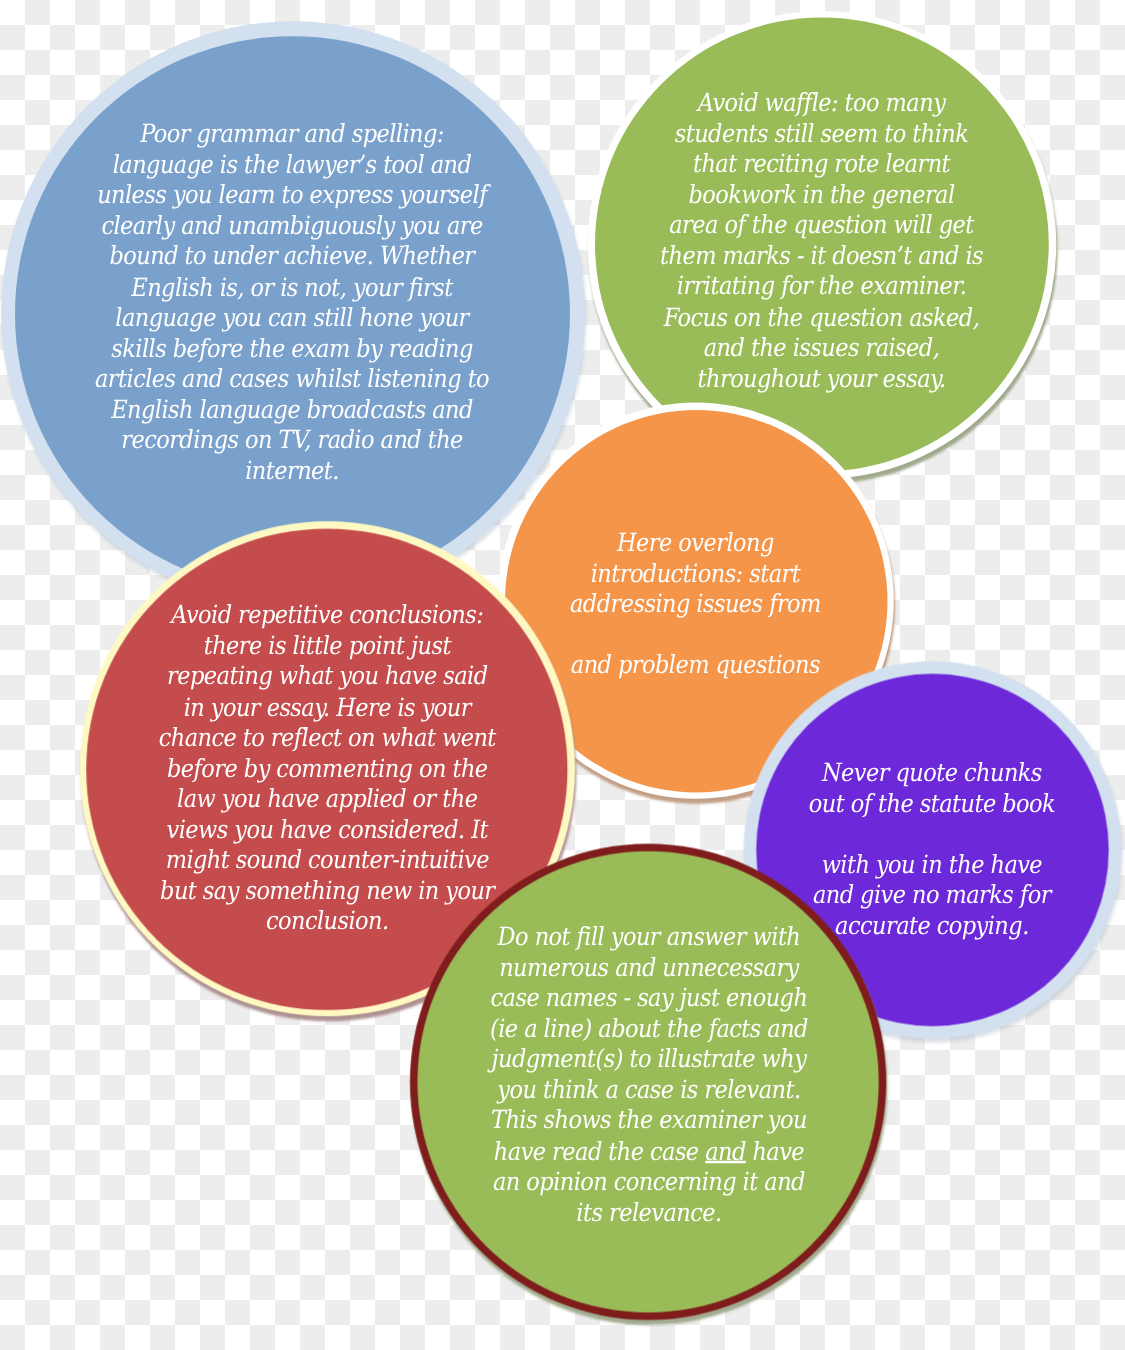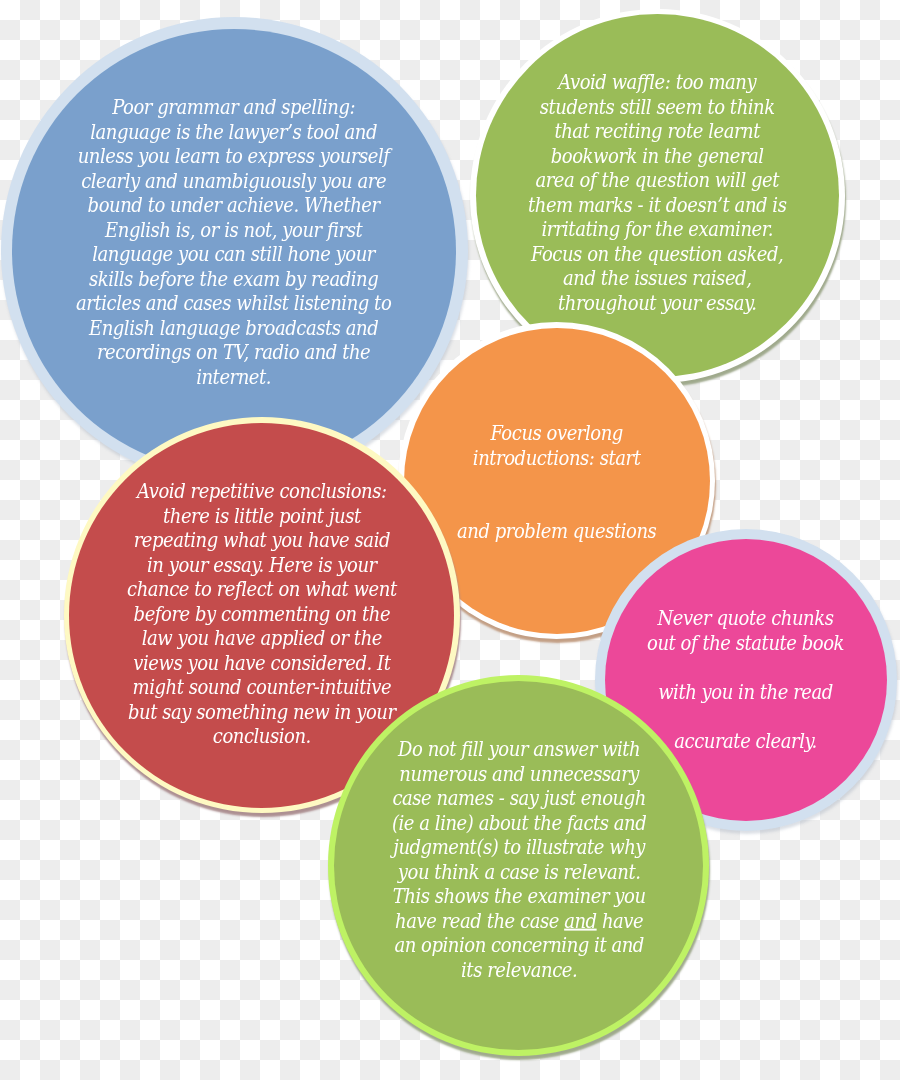--- a/index.html
+++ b/index.html
@@ -67,35 +67,35 @@
   </div>
 
   <div class="bubble" id="b-green1" style="background-color: rgb(255, 255, 255);">
     <div class="fill" style="background-color: rgb(154, 188, 88);">
       <p><span class="line">Avoid waffle: too many</span><br><span class="line">students still seem to think</span><br><span class="line">that reciting rote learnt</span><br><span class="line">bookwork in the general</span><br><span class="line">area of the question will get</span><br><span class="line">them marks - it doesn’t and is</span><br><span class="line">irritating for the examiner.</span><br><span class="line">Focus on the question asked,</span><br><span class="line">and the issues raised,</span><br><span class="line">throughout your essay.</span></p>
     </div>
   </div>
 
   <div class="bubble" id="b-orange" style="background-color: rgb(255, 255, 255);">
     <div class="fill" style="background-color: rgb(244, 149, 74);">
-      <p><span class="line">Focus overlong</span><br><span class="line">introductions: start</span><br><br><br><span class="line">and problem questions</span></p>
+      <p><span class="line">Here overlong</span><br><span class="line">introductions: start</span><br><span class="line">addressing issues from</span><br><br><span class="line">and problem questions</span></p>
     </div>
   </div>
 
   <div class="bubble" id="b-red" style="background-color: #fef9c3;">
     <div class="fill" style="background-color: rgb(196, 76, 76);">
       <p><span class="line">Avoid repetitive conclusions:</span><br><span class="line">there is little point just</span><br><span class="line">repeating what you have said</span><br><span class="line">in your essay. Here is your</span><br><span class="line">chance to reflect on what went</span><br><span class="line">before by commenting on the</span><br><span class="line">law you have applied or the</span><br><span class="line">views you have considered. It</span><br><span class="line">might sound counter-intuitive</span><br><span class="line">but say something new in your</span><br><span class="line">conclusion.</span></p>
     </div>
   </div>
 
   <div class="bubble" id="b-blue2" style="background-color: rgb(210, 224, 239);">
-    <div class="fill" style="background-color: #ec4899;">
-      <p><span class="line">Never quote chunks</span><br><span class="line">out of the statute book</span><br><br><span class="line">with you in the read</span><br><br><span class="line">accurate clearly.</span></p>
+    <div class="fill" style="background-color: #6d28d9;">
+      <p><span class="line">Never quote chunks</span><br><span class="line">out of the statute book</span><br><br><span class="line">with you in the have</span><br><span class="line">and give no marks for</span><br><span class="line">accurate copying.</span></p>
     </div>
   </div>
 
-  <div class="bubble" id="b-green2" style="background-color: #bef264;">
+  <div class="bubble" id="b-green2" style="background-color: #7f1d1d;">
     <div class="fill" style="background-color: rgb(154, 188, 88);">
       <p><span class="line">Do not fill your answer with</span><br><span class="line">numerous and unnecessary</span><br><span class="line">case names - say just enough</span><br><span class="line">(ie a line) about the facts and</span><br><span class="line">judgment(s) to illustrate why</span><br><span class="line">you think a case is relevant.</span><br><span class="line">This shows the examiner you</span><br><span class="line"><span>have read the case </span><u>and</u><span> have</span></span><br><span class="line">an opinion concerning it and</span><br><span class="line">its relevance.</span></p>
     </div>
   </div>
 
 </div>
 
 </body></html>

